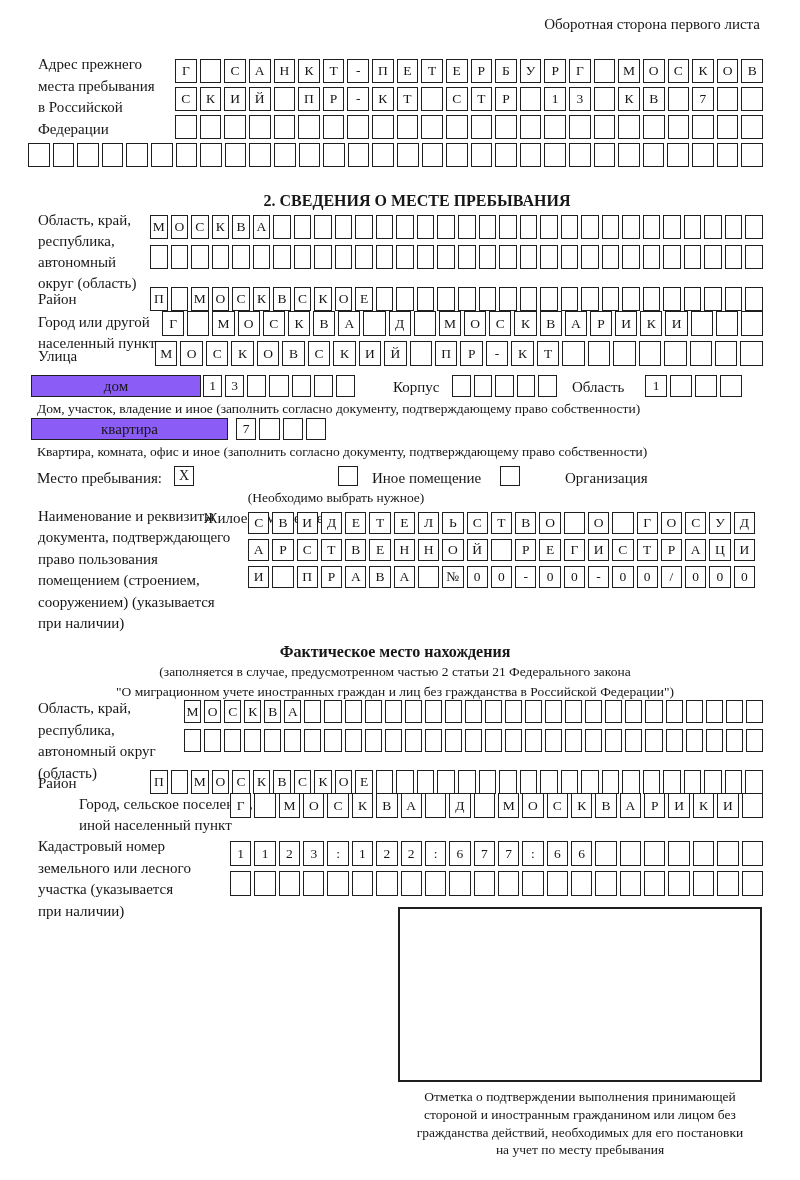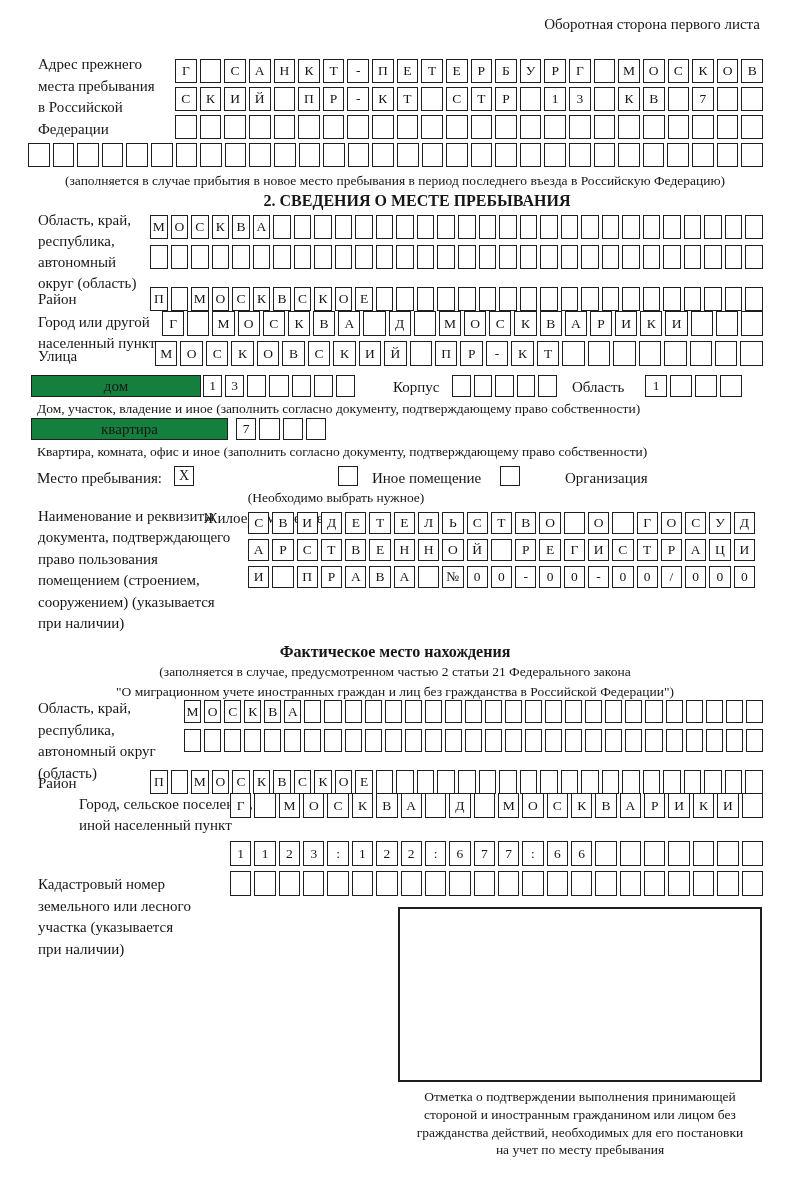--- a/index.html
+++ b/index.html
@@ -9,21 +9,21 @@
   .lbl{font-size:15px;line-height:21.5px;white-space:pre-line;}
   .note{font-size:13.5px;}
   .center{text-align:center;}
   .title{font-weight:bold;font-size:16px;text-align:center;}
   .boxes{display:flex;gap:3px;box-sizing:border-box;}
   .boxes .cell{flex:1;border:1.7px solid #1f1f1f;box-sizing:border-box;background:#fff;
                display:flex;align-items:center;justify-content:center;
                font-size:13.5px;line-height:1;}
   .h24{height:24px;} .h25{height:25px;} .h23{height:23px;} .h22{height:22px;}
   .fieldbox{border:1.7px solid #1f1f1f;box-sizing:border-box;display:flex;
-            align-items:center;justify-content:center;font-size:15px;background:#15803d;}
+            align-items:center;justify-content:center;font-size:15px;background:#8b5cf6;}
   .checkbox{width:20px;height:20px;border:1.7px solid #1f1f1f;box-sizing:border-box;
             display:flex;align-items:center;justify-content:center;font-size:14px;background:#fff;}
   .stamp-rect{border:2px solid #1f1f1f;box-sizing:border-box;background:#fff;}
   .caption{font-size:13.5px;line-height:17.8px;text-align:center;white-space:pre-line;}
 </style>
 </head>
 <body>
 
 <div class="page">
 
@@ -136,21 +136,20 @@
       <span class="cell"></span>
       <span class="cell"></span>
       <span class="cell"></span>
       <span class="cell"></span>
       <span class="cell"></span>
       <span class="cell"></span>
       <span class="cell"></span>
       <span class="cell"></span>
       <span class="cell"></span>
     </div>
-  <div class="abs note center" style="left:0px;top:173px;width:790px;">(заполняется в случае прибытия в новое место пребывания в период последнего въезда в Российскую Федерацию)</div>
 
   <div class="abs title" style="left:0px;top:192px;width:790px;padding-left:22px;">2. СВЕДЕНИЯ О МЕСТЕ ПРЕБЫВАНИЯ</div>
 
   <div class="abs lbl" style="left:38px;top:210px;width:130px;line-height:21px;">Область, край,
 республика,
 автономный
 округ (область)</div>
   <div class="abs boxes h24" style="left:150px;top:215px;width:613px;">
       <span class="cell">М</span>
       <span class="cell">О</span>
@@ -553,21 +552,21 @@
       <span class="cell">К</span>
       <span class="cell">В</span>
       <span class="cell">А</span>
       <span class="cell">Р</span>
       <span class="cell">И</span>
       <span class="cell">К</span>
       <span class="cell">И</span>
       <span class="cell"></span>
     </div>
 
-  <div class="abs lbl" style="left:38px;top:874px;width:185px;">Кадастровый номер
+  <div class="abs lbl" style="left:38px;top:836px;width:185px;">Кадастровый номер
 земельного или лесного
 участка (указывается
 при наличии)</div>
   <div class="abs boxes h25" style="left:230px;top:841px;width:533px;">
       <span class="cell">1</span>
       <span class="cell">1</span>
       <span class="cell">2</span>
       <span class="cell">3</span>
       <span class="cell">:</span>
       <span class="cell">1</span>

